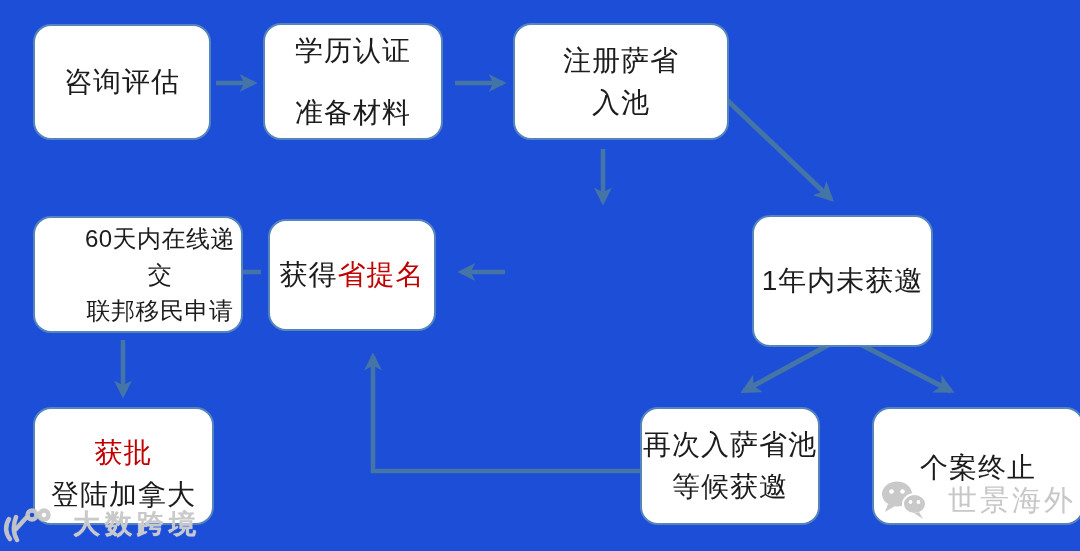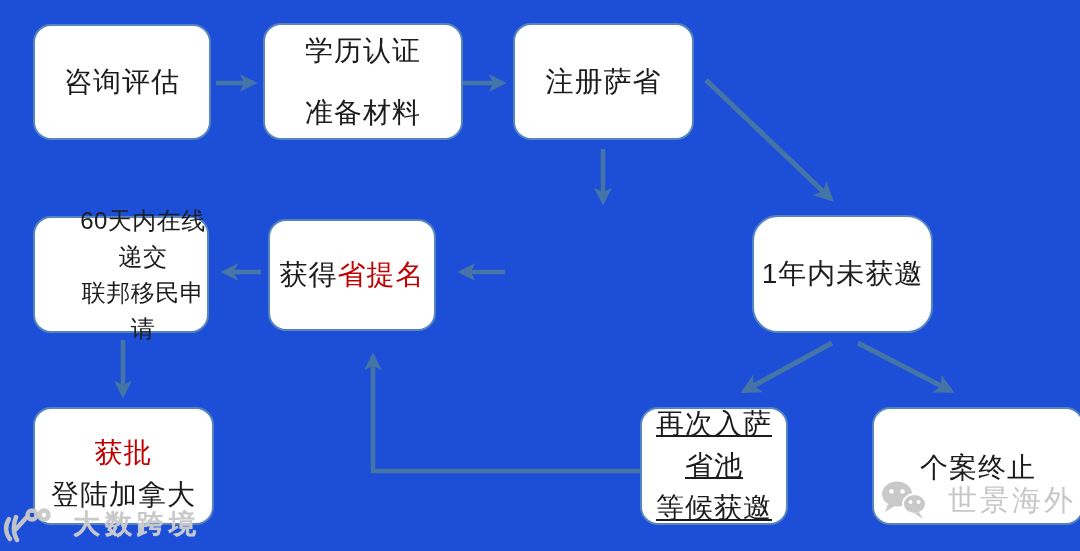--- a/index.html
+++ b/index.html
@@ -55,49 +55,50 @@
       <line x1="832" y1="343" x2="744" y2="391" stroke-width="5" marker-end="url(#ah)"></line>
       <line x1="858" y1="343" x2="951" y2="391" stroke-width="5" marker-end="url(#ah)"></line>
       <polyline points="640,471 373,471 373,356" stroke-width="4.5" marker-end="url(#ah)"></polyline>
     </g>
   </svg>
 
   <div class="node" style="left:33px;top:24px;width:178px;height:116px;">
     <span>咨询评估</span>
   </div>
 
-  <div class="node" style="left:263px;top:23px;width:200px;height:117px;gap:20px;">
+  <div class="node" style="left:263px;top:23px;width:180px;height:117px;gap:20px;">
     <span>学历认证</span>
     <span>准备材料</span>
   </div>
 
-  <div class="node" style="left:513px;top:23px;width:181px;height:117px;">
+  <div class="node" style="left:513px;top:23px;width:216px;height:117px;">
     <span>注册萨省</span>
+    <span>入池</span>
   </div>
 
-  <div class="node federal" style="left:33px;top:216px;width:176px;height:117px;padding-left:44px;">
+  <div class="node federal" style="left:33px;top:216px;width:210px;height:117px;padding-left:44px;">
     <span>60天内在线递交</span>
     <span>联邦移民申请</span>
   </div>
 
   <div class="node" style="left:268px;top:219px;width:168px;height:112px;">
     <span><span>获得</span><span class="red">省提名</span></span>
   </div>
 
 
-  <div class="node" style="left:752px;top:215px;width:181px;height:118px;border-radius:26px;">
+  <div class="node" style="left:752px;top:215px;width:181px;height:132px;">
     <span>1年内未获邀</span>
   </div>
 
   <div class="node" style="left:33px;top:407px;width:181px;height:118px;">
     <span class="red">获批</span>
     <span>登陆加拿大</span>
   </div>
 
-  <div class="node" style="left:640px;top:407px;width:148px;height:118px;text-decoration:underline;">
+  <div class="node" style="left:640px;top:407px;width:180px;height:118px;">
     <span>再次入萨省池</span>
     <span>等候获邀</span>
   </div>
 
   <div class="node terminated" style="left:872px;top:407px;width:212px;height:118px;">
     <span>个案终止</span>
   </div>
 
   <div class="wm-left">
     <svg width="50" height="38" viewBox="0 0 50 38">

